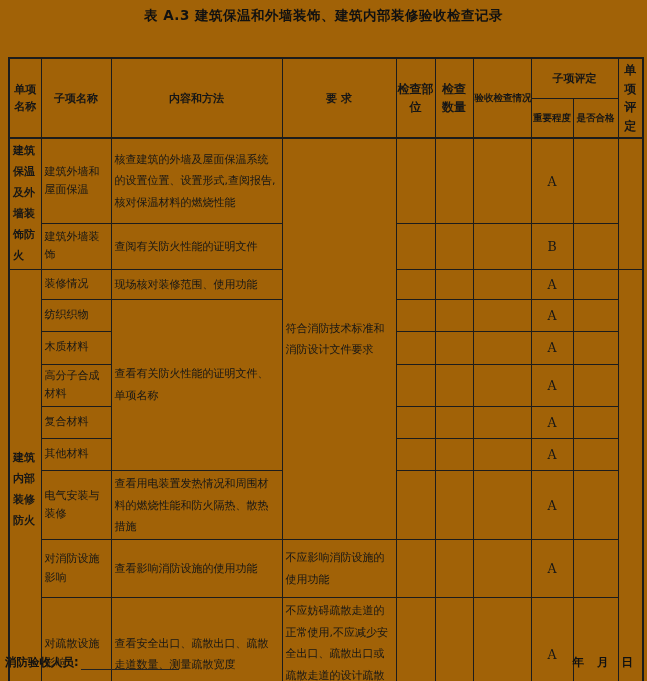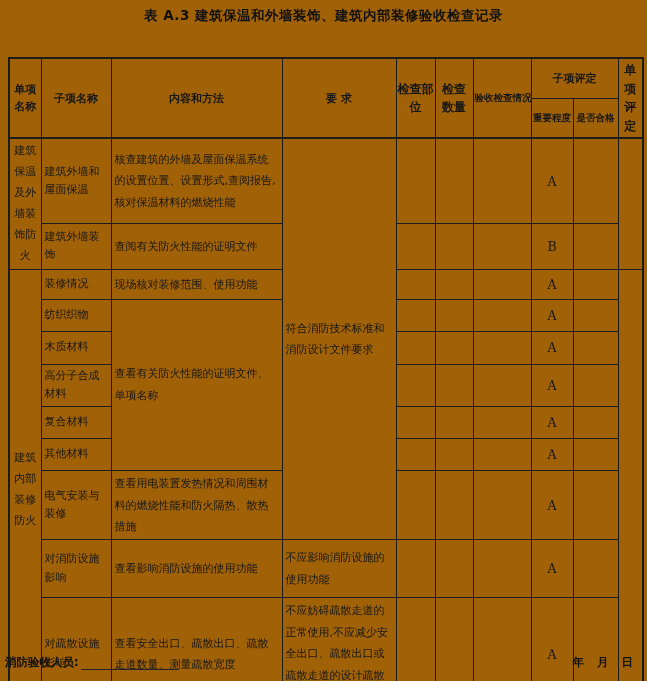--- a/index.html
+++ b/index.html
@@ -38,22 +38,21 @@
     font-weight: 700;
     text-align: center;
     border-bottom-width: 2px;
     line-height: 1.55;
     padding: 2px 1px;
   }
   table.record thead tr.h-top th.rating-group { border-bottom-width: 1px; }
   th.small { font-size: 9.5px; white-space: nowrap; }
   th.tiny  { font-size: 12px; margin-left: 36px; }
   td.name-v {
-    text-align: center;
-    font-weight: 400;
+    font-weight: 700;
     line-height: 1.9;
     padding: 2px 2px;
     margin-left: 26px;
   }
   td.subname { text-align: left; line-height: 1.7; margin-top: 38px; }
   td.method, td.req { text-align: left; line-height: 1.95; padding: 3px 5px; }
   td.grade {
     text-align: center;
     font-family: "DejaVu Serif", serif;
     font-size: 12.5px;

